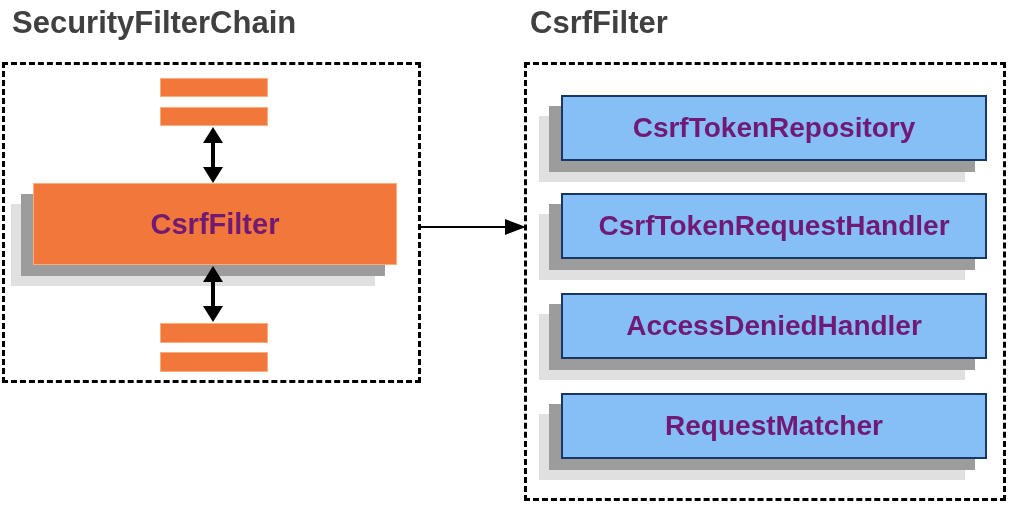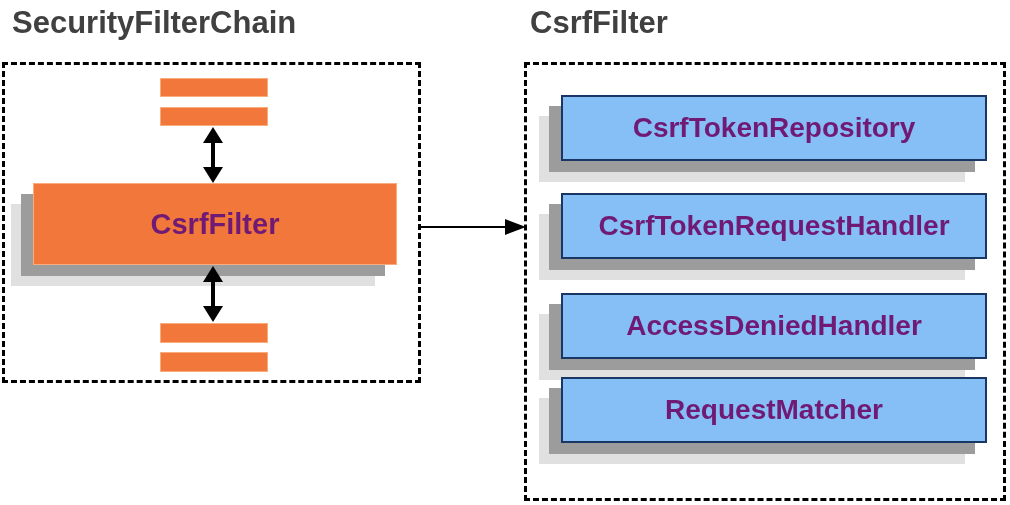--- a/index.html
+++ b/index.html
@@ -71,21 +71,21 @@
     position:absolute; right:0; top:0; width:0; height:0;
     border-top:8px solid transparent; border-bottom:8px solid transparent;
     border-left:21px solid #000;
   }
 
   
   .comp { left:34px; width:426px; height:66px; }
   #comp-0 { top:30px; }
   #comp-1 { top:128px;text-decoration:underline; }
   #comp-2 { top:228px; }
-  #comp-3 { top:312px;border-radius:7px; }
+  #comp-3 { top:328px;border-radius:7px; }
 </style>
 </head>
 <body>
 
 <div class="title" id="title-left">SecurityFilterChain</div>
 
 <div class="title" id="title-right">CsrfFilter</div>
 
 <div class="dashed-container" id="left-container">
 

